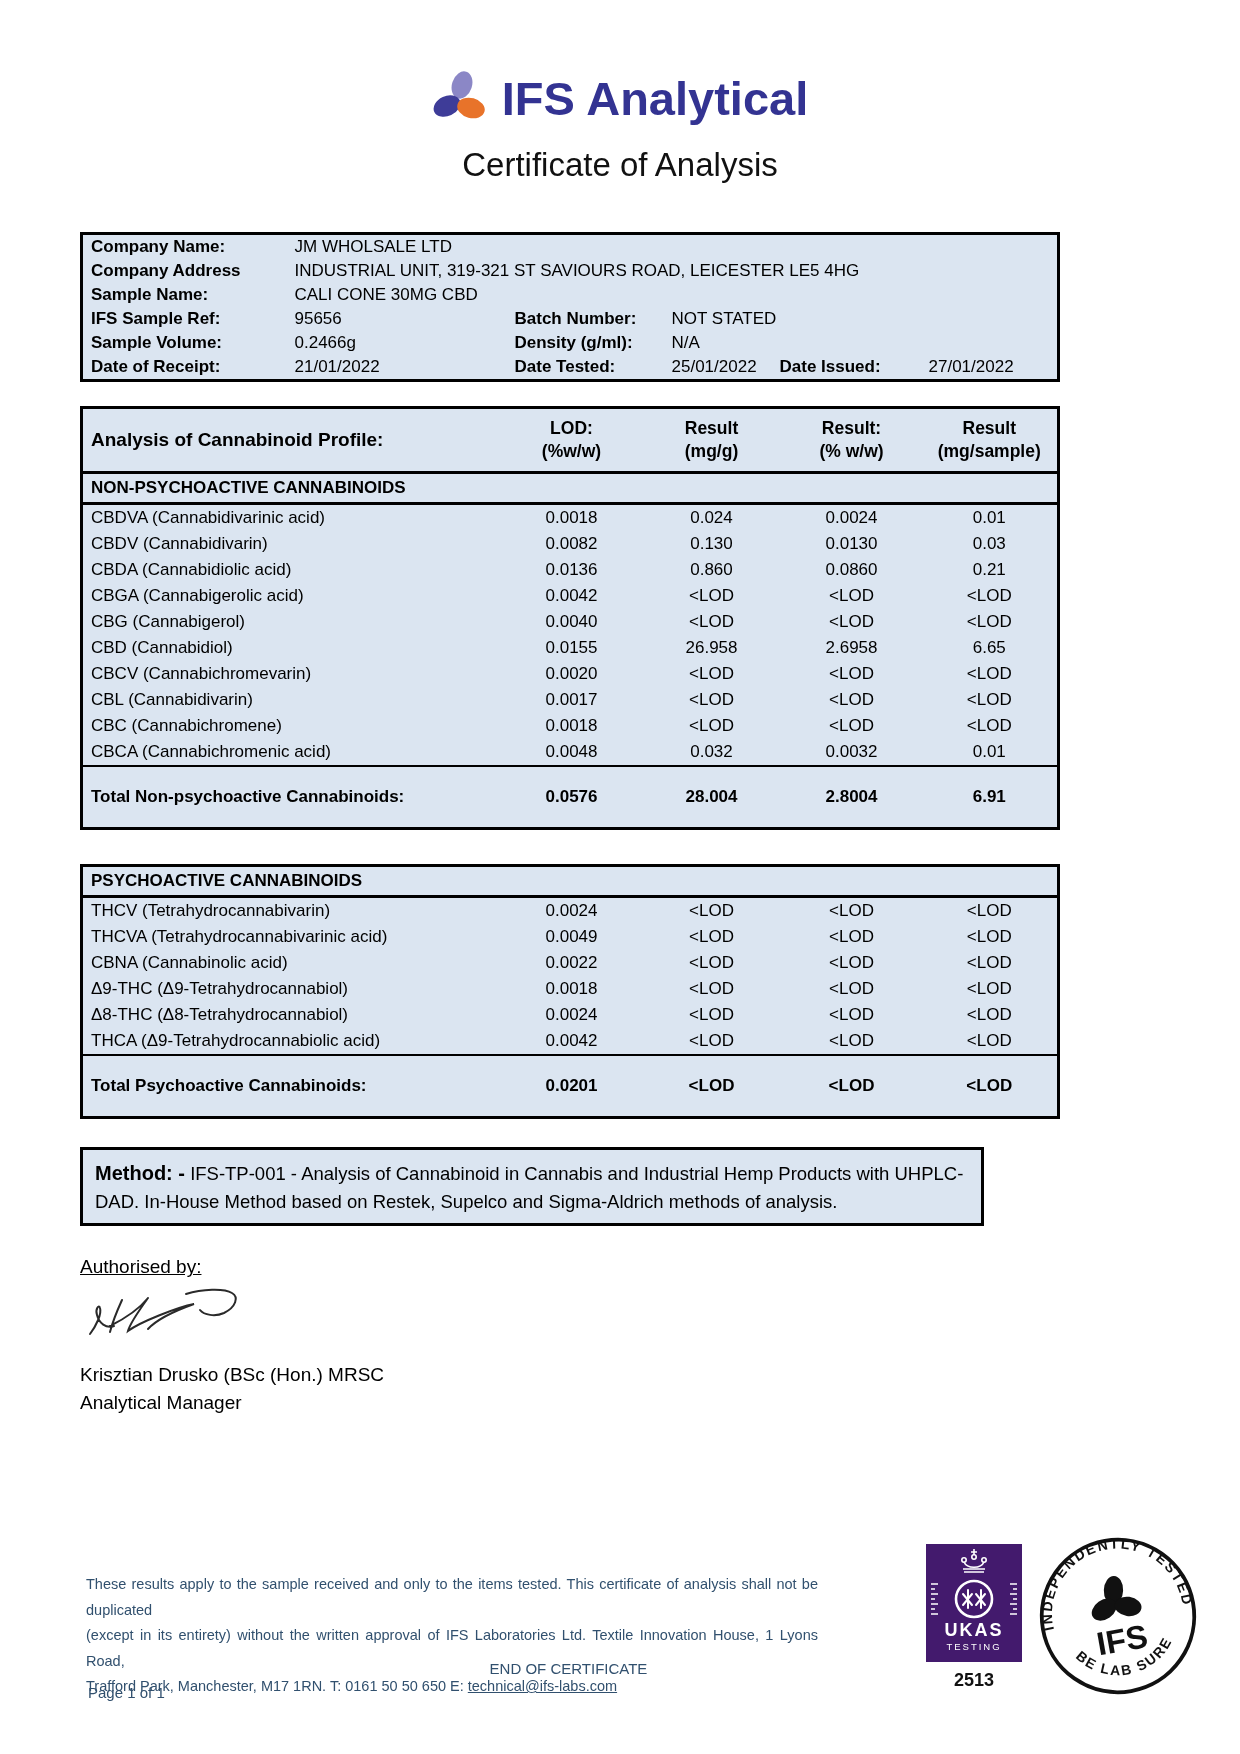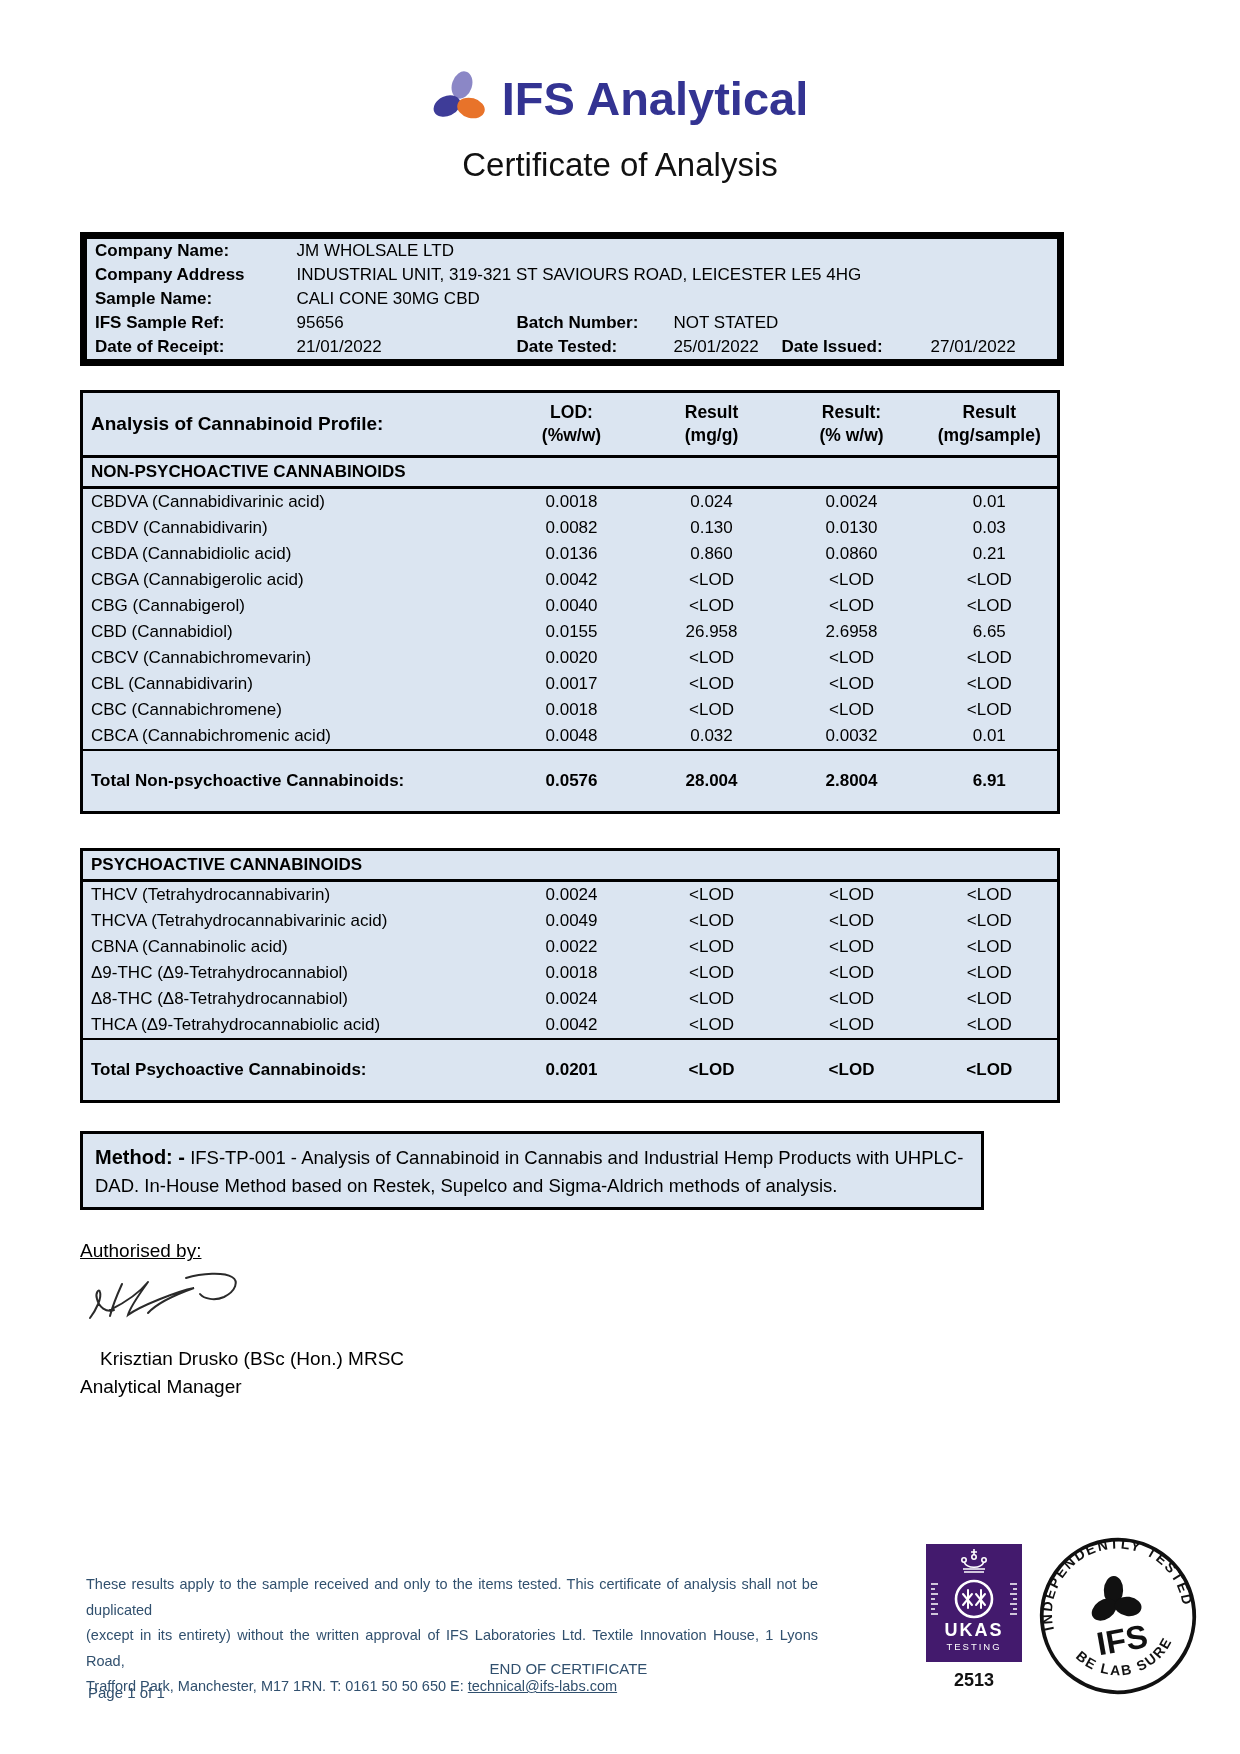--- a/index.html
+++ b/index.html
@@ -7,21 +7,21 @@
         font-family:"Liberation Sans",sans-serif;color:#000;overflow:hidden;}
   .content{margin-left:80px;width:977px;}
 
   
   .brand-row{display:flex;justify-content:center;align-items:center;gap:12px;padding-top:70px;}
   .brand-text{font-size:47px;font-weight:bold;color:#333392;letter-spacing:0;}
   .doc-title{text-align:center;font-size:33px;font-weight:400;margin:20px 0 0 0;color:#111;}
 
   
   table{border-collapse:collapse;table-layout:fixed;}
-  .info-table{width:977px;background:#DBE5F1;border:7px solid #000000;margin-top:48px;}
+  .info-table{width:977px;background:#DBE5F1;border:3px solid #000000;margin-top:48px;}
   .info-table td{font-size:17px;padding:2px 8px;white-space:nowrap;overflow:hidden;}
   .info-table td.ilabel{font-weight:bold;}
 
   
   .analysis{width:977px;background:#DBE5F1;border:3px solid #000;margin-top:24px;}
   .analysis td{font-size:17px;padding:3px 8px;}
   .analysis td.num{text-align:center;padding:3px 2px;}
   .analysis tr.header-row td{font-weight:bold;border-bottom:3px solid #000;vertical-align:middle;}
   .analysis tr.header-row td.profile{font-size:19px;padding:8px 8px;}
   .analysis tr.header-row td.hdrc{text-align:center;font-size:17.5px;line-height:1.3;padding:8px 2px;}
@@ -31,21 +31,21 @@
   .analysis.second{margin-top:34px;}
 
   
   .method-box{margin-top:28px;background:#DBE5F1;border:3px solid #000;width:904px;
               box-sizing:border-box;padding:8px 12px;font-size:18.5px;line-height:1.5;}
   .method-label{font-weight:bold;font-size:20px;}
 
   
   .auth{margin-top:30px;font-size:19px;text-decoration:underline;}
   .sig-svg{margin:4px 0 0 2px;display:block;}
-  .sig-name{font-size:19px;margin-top:16px;margin-left:20px;}
+  .sig-name{font-size:19px;margin-top:16px;}
   .sig-title{font-size:19px;margin-top:6px;}
 
   
   .footer-disclaimer{position:absolute;left:86px;top:1572px;width:732px;font-size:14.5px;
                      line-height:25.5px;color:#31506E;}
   .footer-disclaimer .justify{text-align:justify;text-align-last:justify;}
   .footer-disclaimer a{color:#31506E;}
   .end-text{position:absolute;left:80px;top:1660px;width:977px;text-align:center;
             font-size:15px;color:#31506E;}
   .page-num{position:absolute;left:88px;top:1684px;font-size:15px;color:#31506E;}
@@ -91,20 +91,26 @@
           </tr>
           <tr>
             <td class="ilabel" colspan="1">Sample Name:</td>
             <td class="ivalue" colspan="5">CALI CONE 30MG CBD</td>
           </tr>
           <tr>
             <td class="ilabel" colspan="1">IFS Sample Ref:</td>
             <td class="ivalue" colspan="1">95656</td>
             <td class="ilabel" colspan="1">Batch Number:</td>
             <td class="ivalue" colspan="3">NOT STATED</td>
+          </tr>
+          <tr>
+            <td class="ilabel" colspan="1">Sample Volume:</td>
+            <td class="ivalue" colspan="1">0.2466g</td>
+            <td class="ilabel" colspan="1">Density (g/ml):</td>
+            <td class="ivalue" colspan="3">N/A</td>
           </tr>
           <tr>
             <td class="ilabel" colspan="1">Date of Receipt:</td>
             <td class="ivalue" colspan="1">21/01/2022</td>
             <td class="ilabel" colspan="1">Date Tested:</td>
             <td class="ivalue" colspan="1">25/01/2022</td>
             <td class="ilabel" colspan="1">Date Issued:</td>
             <td class="ivalue" colspan="1">27/01/2022</td>
           </tr>
         </tbody>

